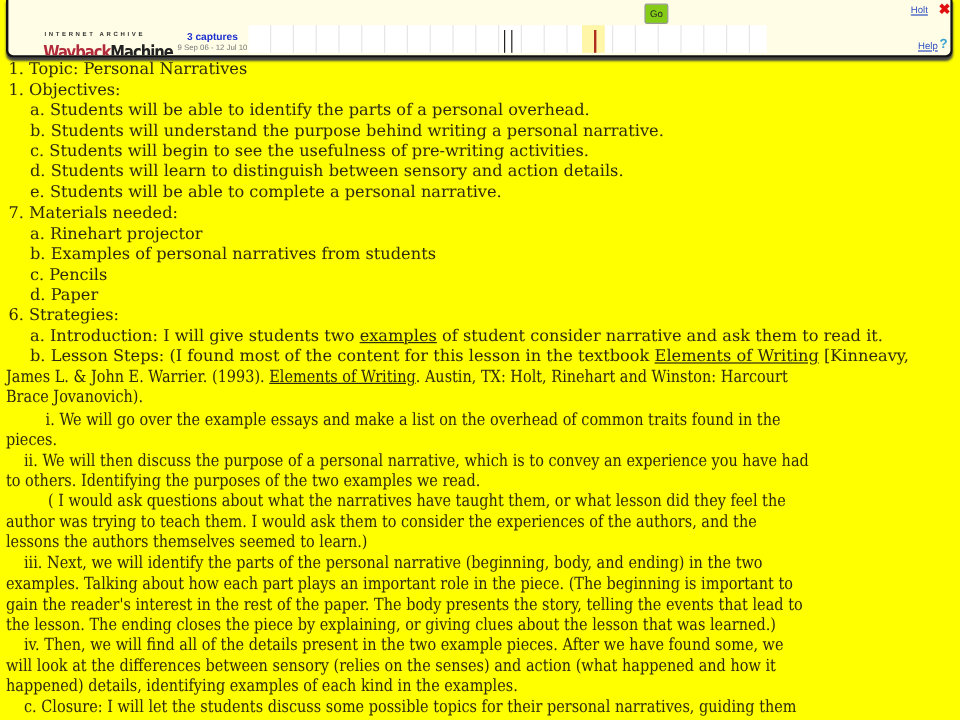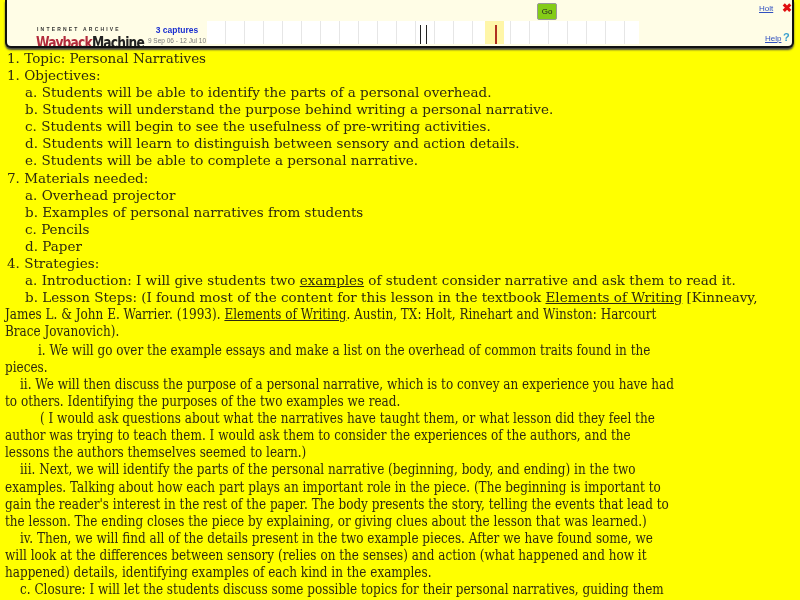--- a/index.html
+++ b/index.html
@@ -125,25 +125,25 @@
 
 <div>
   <div class="ln" style="left:7px;top:50px">1. Topic: Personal Narratives</div>
   <div class="ln" style="left:7px;top:67px">1. Objectives:</div>
   <div class="ln" style="left:25px;top:84px">a. Students will be able to identify the parts of a personal overhead.</div>
   <div class="ln" style="left:25px;top:101px">b. Students will understand the purpose behind writing a personal narrative.</div>
   <div class="ln" style="left:25px;top:118px">c. Students will begin to see the usefulness of pre-writing activities.</div>
   <div class="ln" style="left:25px;top:135px">d. Students will learn to distinguish between sensory and action details.</div>
   <div class="ln" style="left:25px;top:152px">e. Students will be able to complete a personal narrative.</div>
   <div class="ln" style="left:7px;top:170px">7. Materials needed:</div>
-  <div class="ln" style="left:25px;top:187px">a. Overhead projector</div>
+  <div class="ln" style="left:25px;top:187px">a. Rinehart projector</div>
   <div class="ln" style="left:25px;top:204px">b. Examples of personal narratives from students</div>
   <div class="ln" style="left:25px;top:221px">c. Pencils</div>
   <div class="ln" style="left:25px;top:238px">d. Paper</div>
-  <div class="ln" style="left:7px;top:255px">4. Strategies:</div>
+  <div class="ln" style="left:7px;top:255px">6. Strategies:</div>
 
   <div class="ln" style="left:25px;top:272px">
     <span>a. Introduction: I will give students two </span><span class="u">examples</span><span> of student consider narrative and ask them to read it.</span>
   </div>
   <div class="ln" style="left:25px;top:289px">
     <span>b. Lesson Steps:  (I found most of the content for this lesson in the textbook </span><span class="u">Elements of Writing</span><span> [Kinneavy,</span>
   </div>
   <div class="ln cond" style="left:5px;top:306px">
     <span>James L. &amp; John E. Warrier. (1993). </span><span class="u">Elements of Writing</span><span>. Austin, TX: Holt, Rinehart and Winston: Harcourt</span>
   </div>

